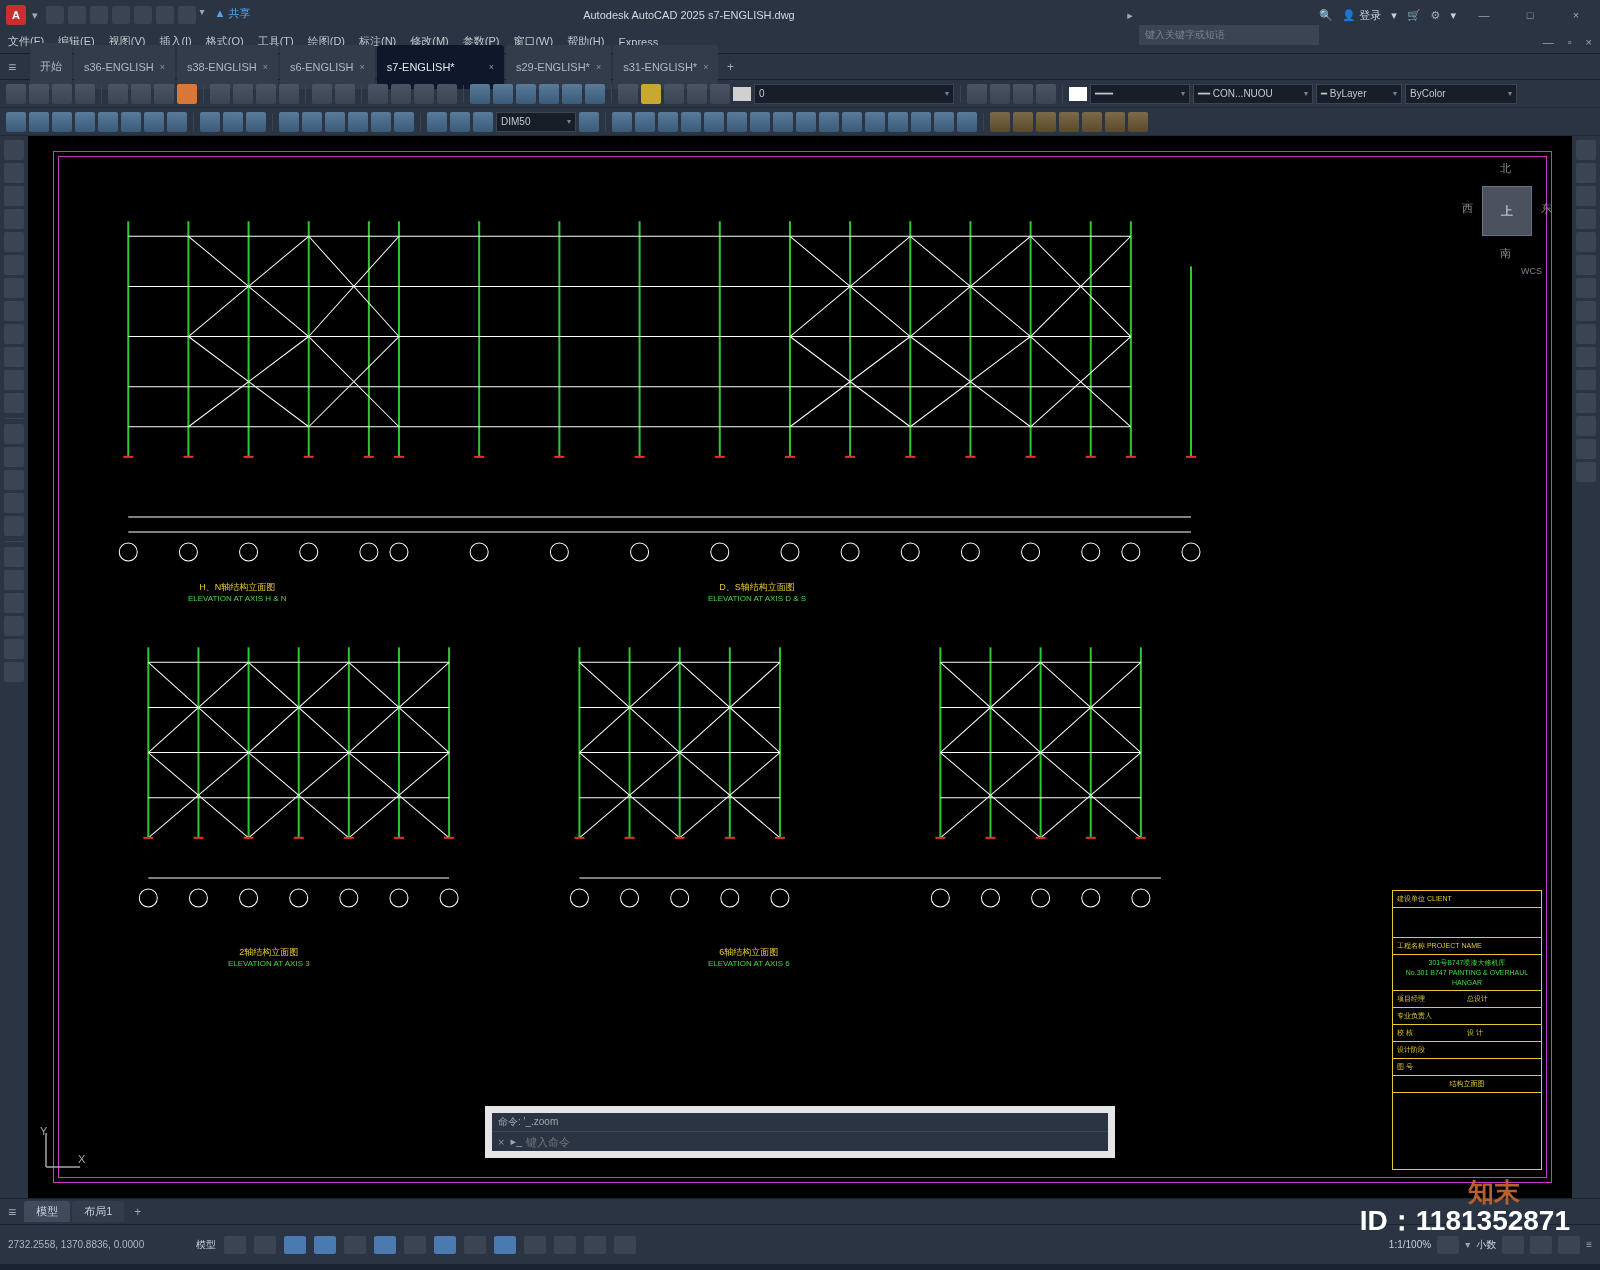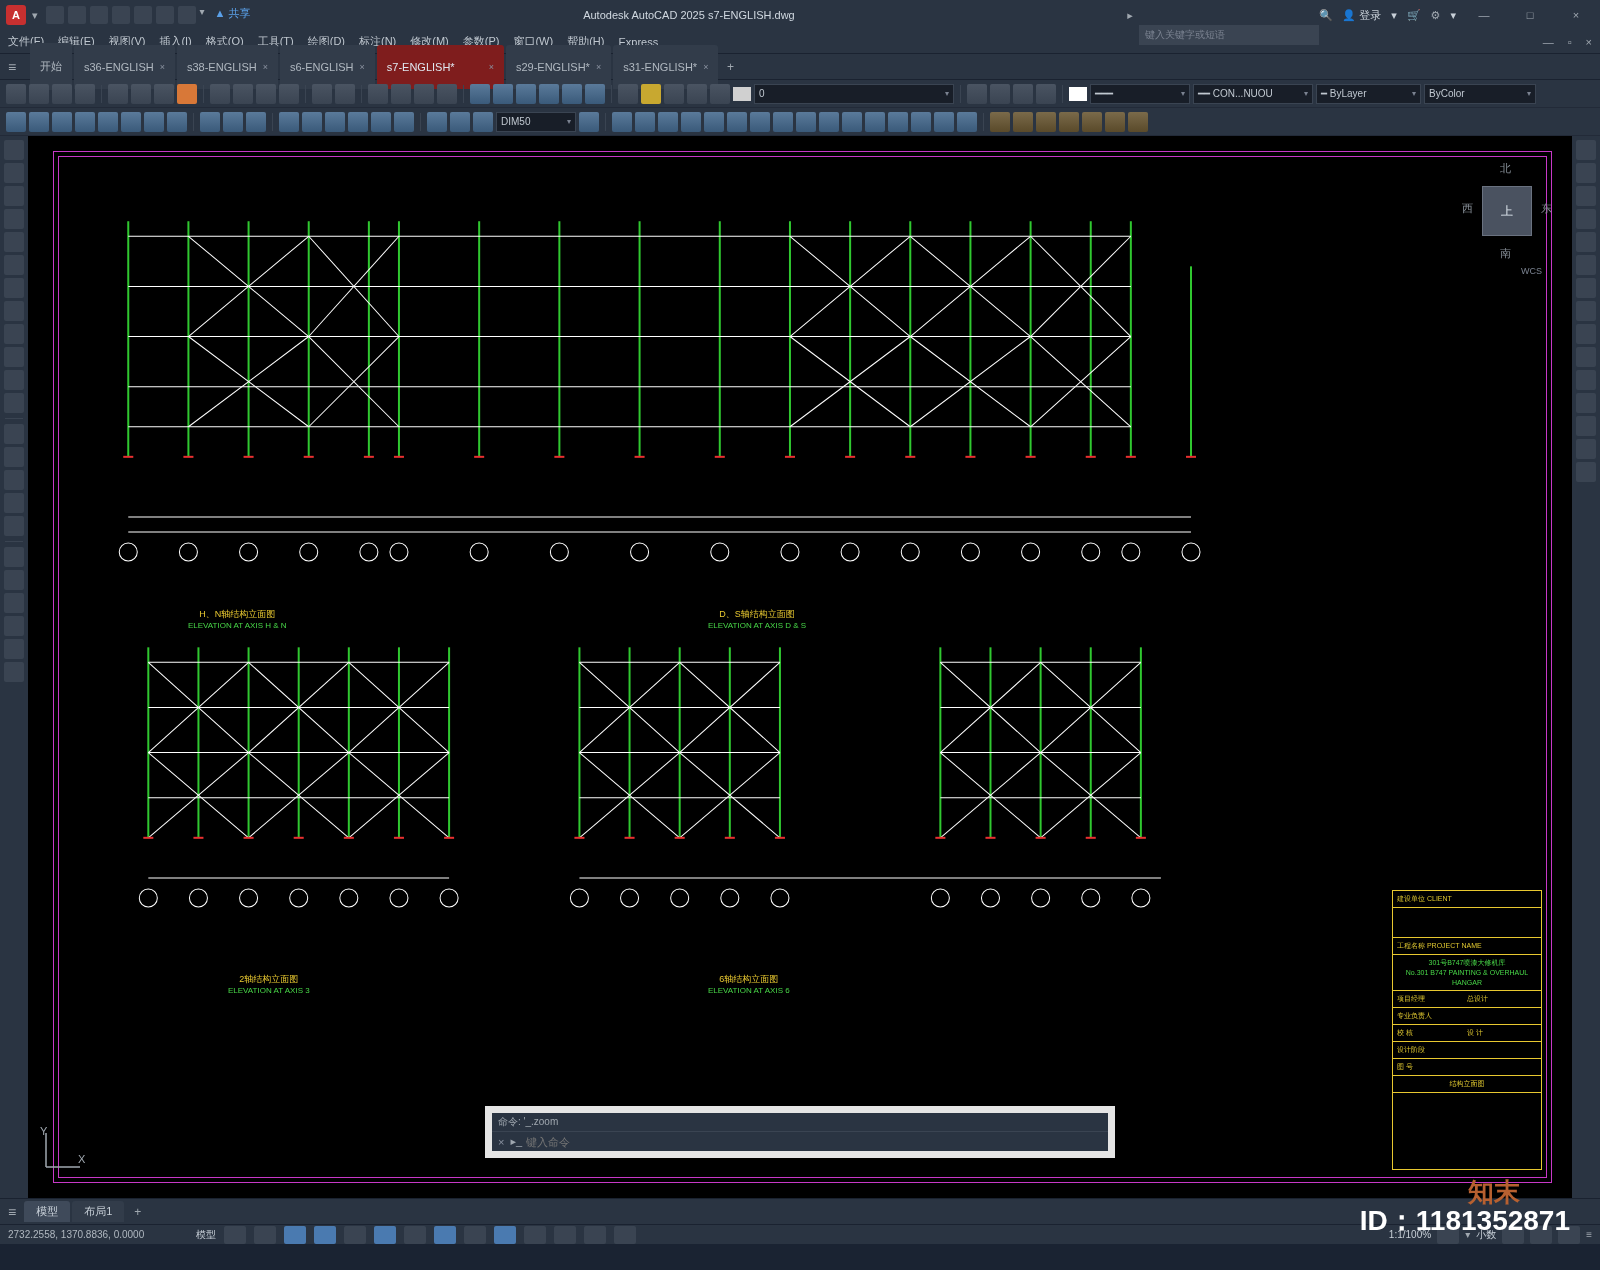--- a/index.html
+++ b/index.html
@@ -16,21 +16,21 @@
 .titlebar .wbtn { width: 36px; height: 20px; display: flex; align-items: center; justify-content: center; cursor: pointer; color: #a0a8b0; }
 
 
 .menubar { height: 24px; background: #2a3442; display: flex; align-items: center; padding: 0 8px; gap: 14px; font-size: 11px; border-bottom: 1px solid #1a2230; }
 .menubar .mi { cursor: pointer; color: #c0c8d0; }
 
 
 .ftabs { height: 26px; background: #2a3442; display: flex; align-items: center; padding: 0 8px; gap: 2px; border-bottom: 1px solid #1a2230; }
 .ftabs .ham { width: 20px; font-size: 14px; color: #a0a8b0; cursor: pointer; }
 .ftabs .tab { padding: 16px 10px; background: #323c4a; font-size: 11px; color: #b0b8c0; cursor: pointer; border-radius: 3px 3px 0 0; display: flex; align-items: center; gap: 6px; }
-.ftabs .tab.active { background: #7f1d1d; color: #e0e8f0; gap: 34px; }
+.ftabs .tab.active { background: #0f172a; color: #e0e8f0; gap: 34px; }
 .ftabs .tab .x { color: #8a92a0; font-size: 9px; }
 .ftabs .add { width: 20px; text-align: center; color: #a0a8b0; cursor: pointer; }
 
 
 .tbrow { height: 28px; background: #2a3442; display: flex; align-items: center; padding: 0 6px; gap: 3px; border-bottom: 1px solid #222a38; }
 .tbrow .ico { width: 20px; height: 20px; border-radius: 2px; cursor: pointer; display: flex; align-items: center; justify-content: center; }
 .tbrow .ico.g1 { background: linear-gradient(#4a5462, #3a4452); }
 .tbrow .ico.g2 { background: linear-gradient(#5a7a9a, #3a5a7a); }
 .tbrow .ico.g3 { background: linear-gradient(#7a6a4a, #5a4a2a); }
 .tbrow .ico.y1 { background: #c8a830; }
@@ -74,31 +74,31 @@
 .cmdbox .inp { display: flex; align-items: center; padding: 3px 6px; }
 .cmdbox .inp .x { color: #8a92a0; margin-right: 6px; cursor: pointer; }
 .cmdbox .inp input { flex: 1; background: transparent; border: none; color: #c0c8d0; font-size: 11px; outline: none; }
 
 
 .mtabs { height: 26px; background: #2a3442; display: flex; align-items: center; padding: 0 8px; gap: 2px; border-top: 1px solid #1a2230; }
 .mtabs .tab { padding: 3px 12px; background: #3f4a5a; font-size: 11px; cursor: pointer; border-radius: 3px 3px 0 0; }
 .mtabs .tab.inact { background: #323c4a; }
 
 
-.status { height: 20px; background: #2a3442; display: flex; align-items: center; padding: 0 8px; font-size: 10px; gap: 8px; border-top: 1px solid #1a2230; }
+.status { height: 40px; background: #2a3442; display: flex; align-items: center; padding: 0 8px; font-size: 10px; gap: 8px; border-top: 1px solid #1a2230; }
 .status .coords { min-width: 180px; color: #b0b8c0; }
 .status .sbtn { width: 22px; height: 18px; background: #3a4452; border-radius: 2px; cursor: pointer; }
 .status .sbtn.on { background: #4a7ab0; }
 .status .right { margin-left: auto; display: flex; align-items: center; gap: 6px; }
 
 
 .idbar { position: absolute; right: 30px; bottom: 30px; color: #fff; font-size: 28px; font-weight: bold; }
 .wmlogo { position: absolute; right: 80px; bottom: 60px; color: #b76030; font-size: 26px; font-weight: bold; }
 
-.dlabel { position: absolute; font-size: 9px; color: #e8c830; text-align: center; margin-top: 27px; }
+.dlabel { position: absolute; font-size: 9px; color: #e8c830; text-align: center; }
 .dlabel .cn { color: #e8c830; }
 .dlabel .en { color: #48d848; font-size: 8px; }
 </style>
 </head>
 <body>
 
 <div class="titlebar">
   <div class="app-ico">A</div>
   <span style="color:#a0a8b0;margin-right:8px">▾</span>
   <div class="qat">
@@ -228,21 +228,21 @@
   <div class="sep"></div>
   <div class="sw"></div>
   <div class="dd" style="width:100px">
       <span>━━━</span>
       <span class="arr">▾</span>
     </div>
   <div class="dd" style="width:120px">
       <span>━━ <span>CON...NUOU</span></span>
       <span class="arr">▾</span>
     </div>
-  <div class="dd" style="width:105px">
+  <div class="dd" style="width:86px">
       <span>━ <span>ByLayer</span></span>
       <span class="arr">▾</span>
     </div>
   <div class="dd" style="width:112px">
       <span>ByColor</span>
       <span class="arr">▾</span>
     </div>
 </div>
 
 <div class="tbrow">

